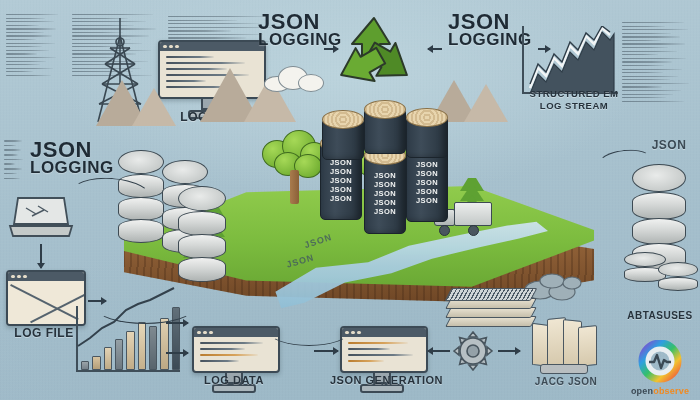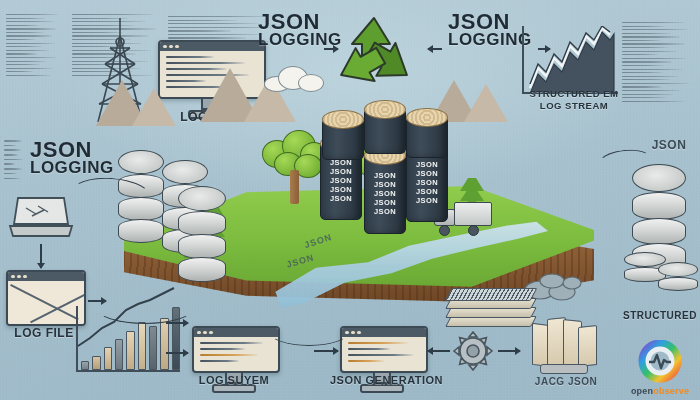--- a/index.html
+++ b/index.html
@@ -582,21 +582,21 @@
     <div class="ring"></div>
   </div>
   <div class="cyl" style="left:624px;top:252px;width:40px;height:44px;">
     <div class="cap"></div>
     <div class="ring"></div>
   </div>
   <div class="cyl" style="left:658px;top:262px;width:38px;height:42px;">
     <div class="cap"></div>
     <div class="ring"></div>
   </div>
-  <div class="lbl" style="left:620px;top:310px;width:80px;font-size:10px;">STRUCTURED</div>
+  <div class="lbl" style="left:620px;top:310px;width:80px;font-size:10px;">ABTASUSES</div>
 
   <svg style="position:absolute;left:524px;top:268px;" width="62" height="34" viewBox="0 0 62 34">
     <g fill="#9fb0b8" stroke="#5d6b74" stroke-width="1.2">
       <ellipse cx="16" cy="22" rx="15" ry="9"></ellipse>
       <ellipse cx="38" cy="24" rx="13" ry="8"></ellipse>
       <ellipse cx="28" cy="13" rx="12" ry="7"></ellipse>
       <ellipse cx="48" cy="15" rx="9" ry="6"></ellipse>
     </g>
   </svg>
 
@@ -632,21 +632,21 @@
       <div class="mon-body">
         <i style="width:88%"></i>
           <i style="width:62%"></i>
           <i style="width:80%" class="amber"></i>
           <i style="width:54%"></i>
       </div>
     </div>
     <div class="mon-neck"></div>
     <div class="mon-foot"></div>
   </div>
-  <div class="lbl" style="left:186px;top:374px;width:96px;font-size:11px;">LOG SUYEM</div>
+  <div class="lbl" style="left:186px;top:374px;width:96px;font-size:11px;">LOG DATA</div>
 
   <div class="arw" style="left:314px;top:350px;width:24px;"></div>
   <div class="monitor" style="left:340px;top:326px;width:84px;">
     <div class="mon-screen" style="width:84px;">
       <div class="mon-bar">
         <span class="dot"></span>
         <span class="dot"></span>
         <span class="dot"></span>
       </div>
       <div class="mon-body">

